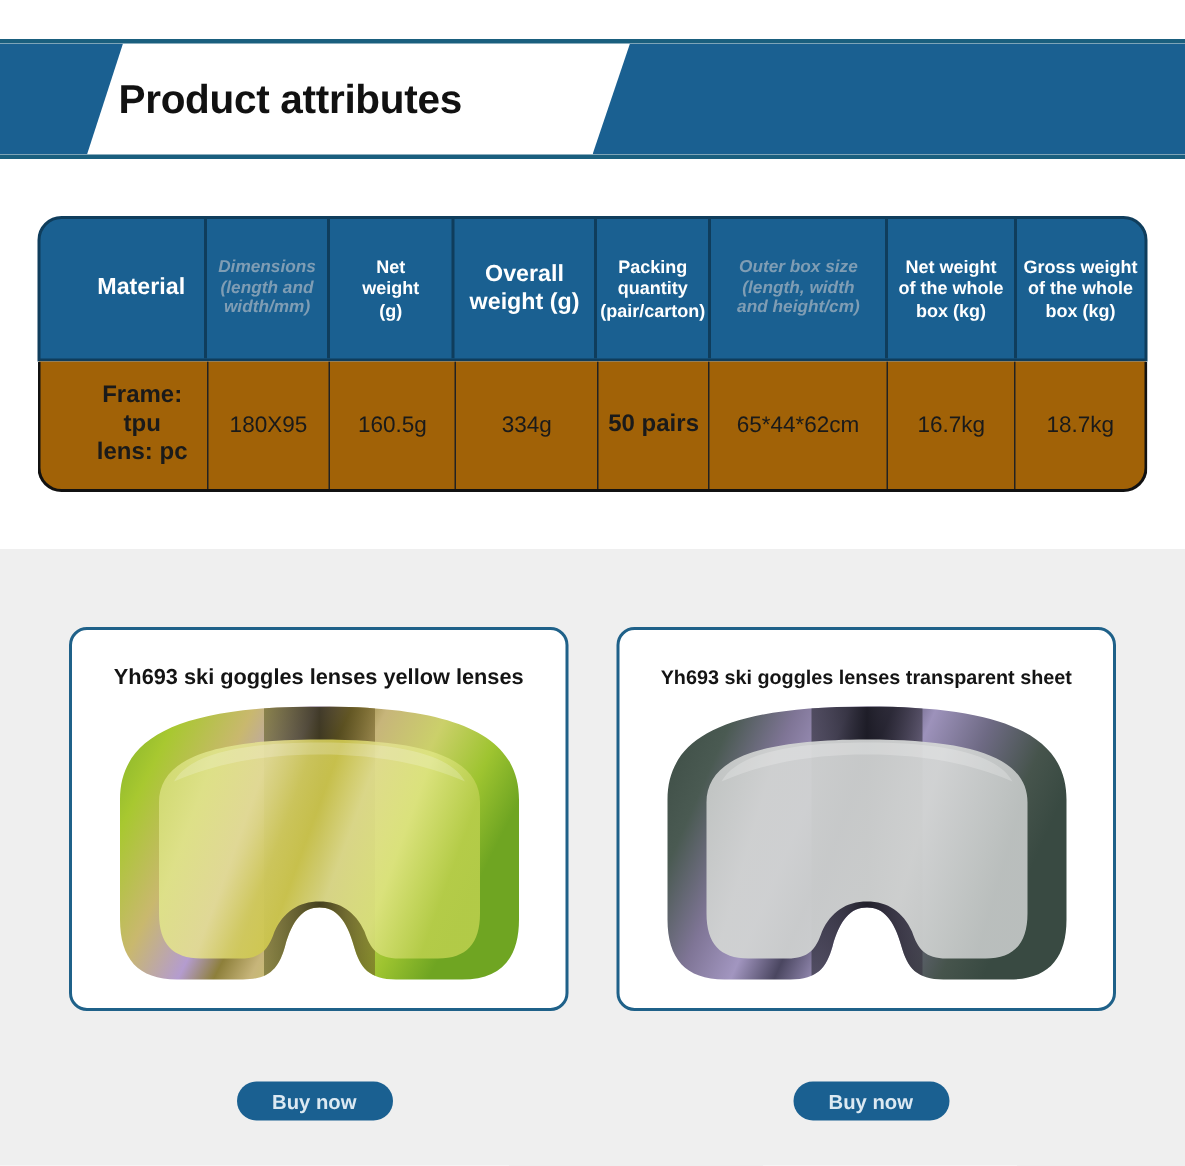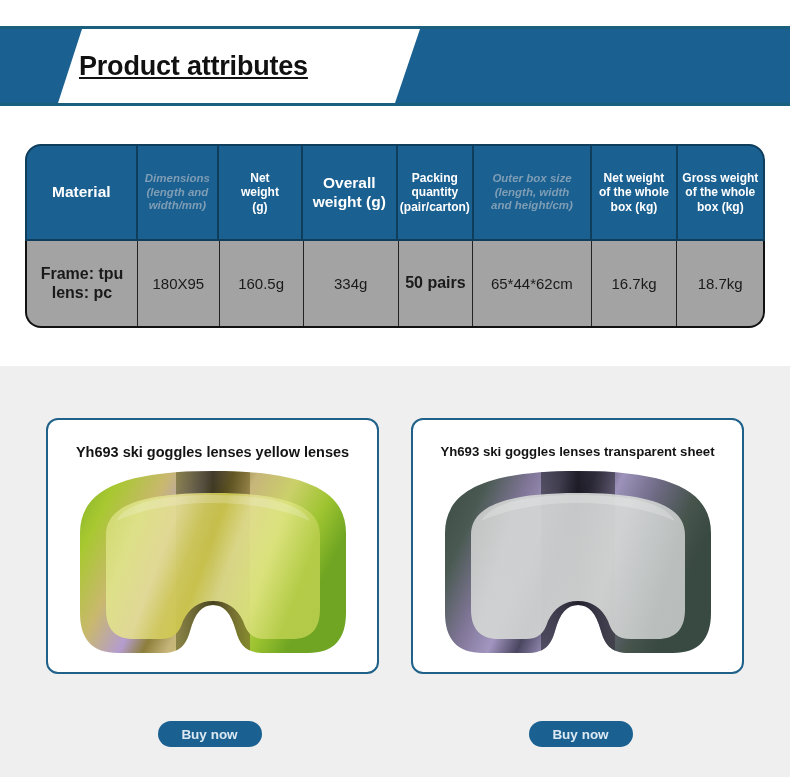--- a/index.html
+++ b/index.html
@@ -61,21 +61,20 @@
     position: absolute;
     left: 79px; top: 29px;
     height: 74px;
     display: flex;
     align-items: center;
     font-size: 27px;
     font-weight: bold;
     color: #111111;
     letter-spacing: -0.2px;
     white-space: nowrap;
-    text-decoration: underline;
   }
 
   
   .spec-table {
     position: absolute;
     left: 25px; top: 144px;
     width: 740px;
     height: 184px;
   }
   .spec-row {
@@ -84,21 +83,21 @@
   }
   .spec-row.head {
     height: 97px;
     background: #1a6091;
     border: 2px solid #0f3d5c;
     border-radius: 16px 16px 0 0;
     overflow: hidden;
   }
   .spec-row.body {
     height: 87px;
-    background: #a3a3a3;
+    background: #a16207;
     border: 2px solid #111111;
     border-top: none;
     border-radius: 0 0 16px 16px;
     overflow: hidden;
   }
 
   .cell {
     display: flex;
     align-items: center;
     justify-content: center;
@@ -120,21 +119,21 @@
 
   
   .h-strong { font-size: 15.5px; font-weight: bold; }
   .h-med    { font-size: 12px;  font-weight: bold; }
   .h-muted  { font-size: 11.5px; font-weight: bold; color: #7f9db4 !important; font-style: italic; }
 
   
   .v-bold { font-weight: bold; font-size: 16px; }
 
   
-  .c0 { width: 114px; }
+  .c0 { width: 114px; padding-left: 28px; }
   .c1 { width: 84px; }
   .c2 { width: 86px; }
   .c3 { width: 98px; }
   .c4 { width: 76px; }
   .c5 { width: 122px; }
   .c6 { width: 88px; }
   .c7 { width: 88px; }
 
   
   .gray-section {

